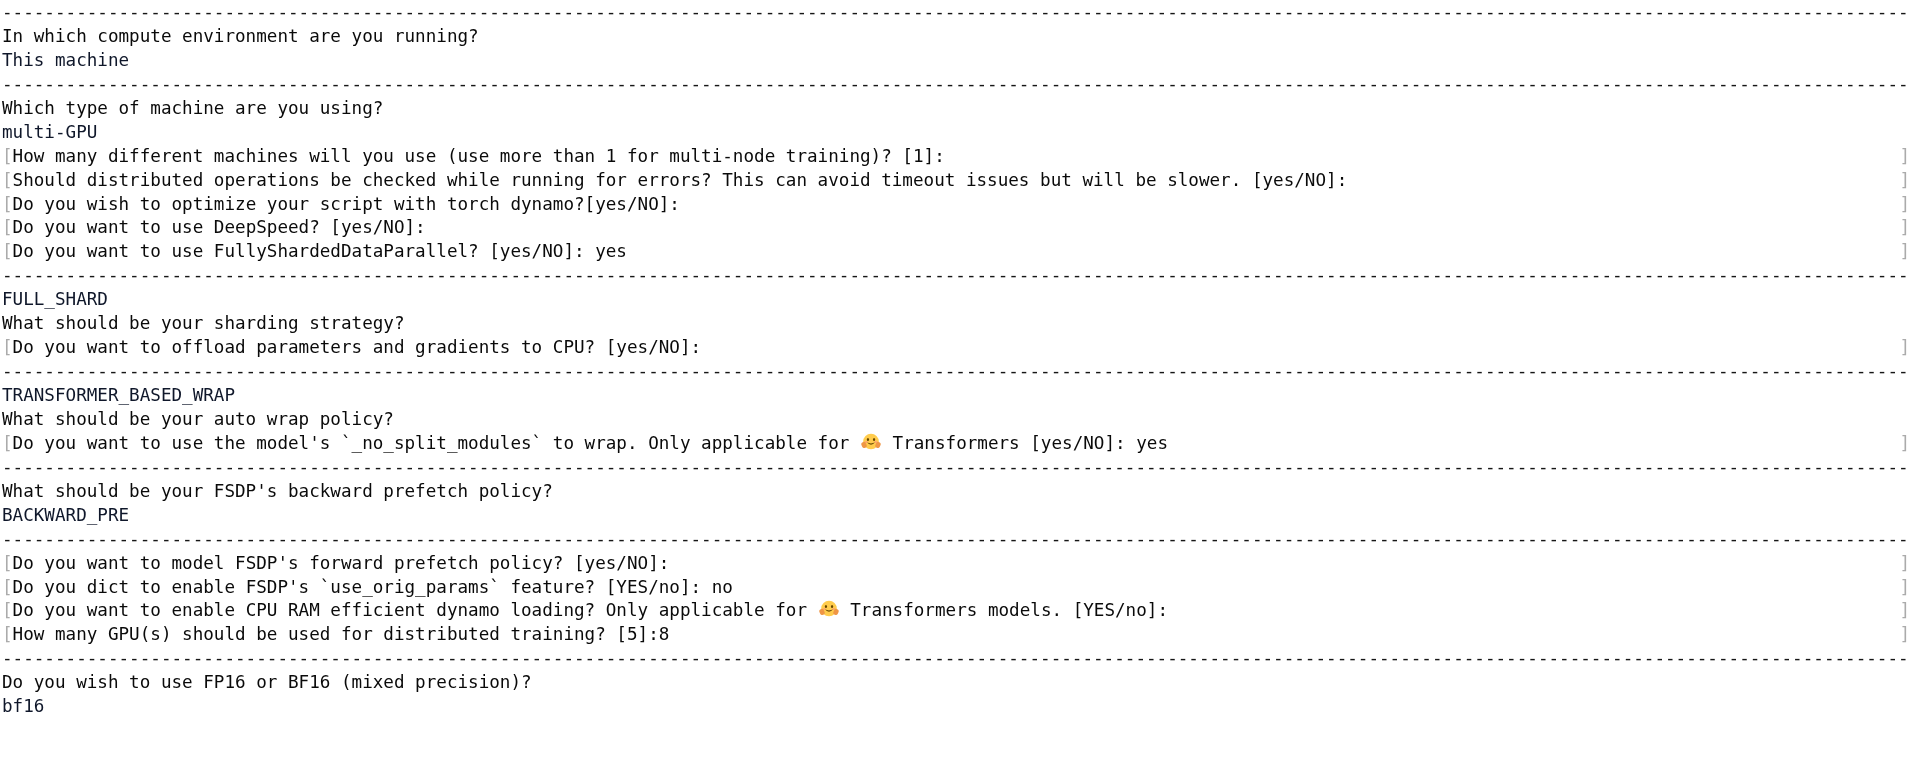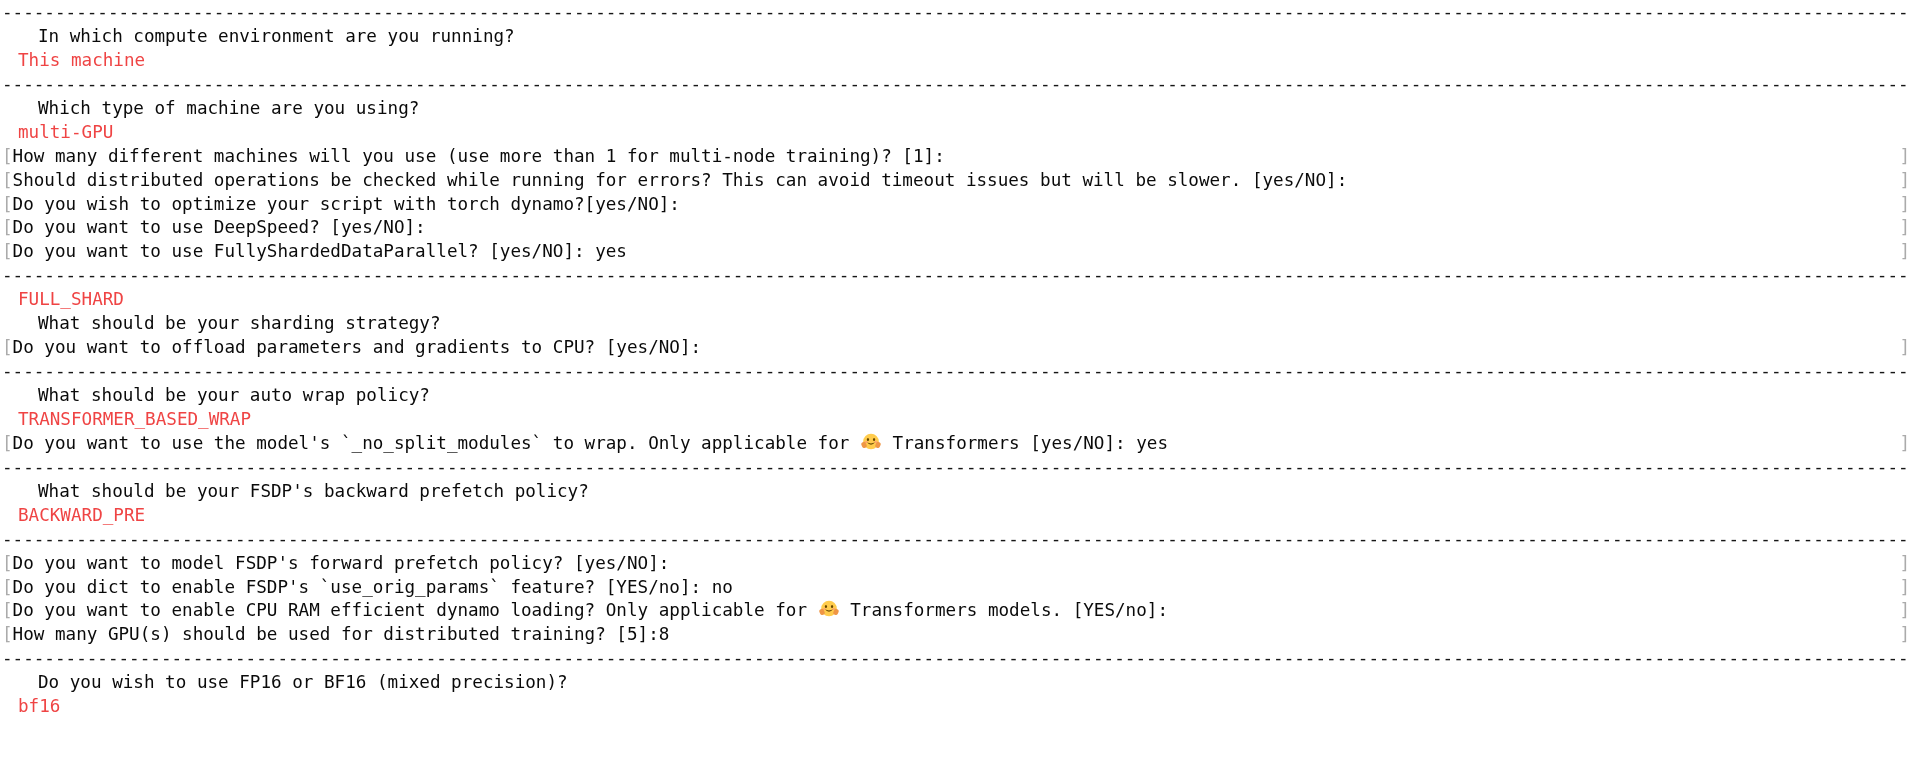--- a/index.html
+++ b/index.html
@@ -26,25 +26,23 @@
     line-height: 23.94px;
     white-space: pre;
     padding-left: 2px;
     overflow: hidden;
   }
   .line.separator {
     color: #161616;
   }
   .line.question {
     color: #0a0a0a;
-    margin-left: 36px;
   }
   .line.answer {
-    color: #ef4444;
-    margin-left: 16px;
+    color: #0f172a;
   }
   .line.prompt {
     display: flex;
     color: #0a0a0a;
     padding-right: 3px;
   }
   .line.prompt > span {
     white-space: pre;
   }
   .bracket {
@@ -103,23 +101,23 @@
   <div class="line answer">FULL_SHARD</div>
 
   <div class="line question">What should be your sharding strategy?</div>
 
   <div class="line prompt">
     <span class="bracket">[</span><span>Do you want to offload parameters and gradients to CPU? [yes/NO]:</span><span class="fill"></span><span class="bracket">]</span>
   </div>
 
   <div class="line separator">------------------------------------------------------------------------------------------------------------------------------------------------------------------------------------</div>
 
+  <div class="line answer">TRANSFORMER_BASED_WRAP</div>
+
   <div class="line question">What should be your auto wrap policy?</div>
-
-  <div class="line answer">TRANSFORMER_BASED_WRAP</div>
 
   <div class="line prompt">
     <span class="bracket">[</span><span>Do you want to use the model's `_no_split_modules` to wrap. Only applicable for </span><span class="hf-emoji"><svg viewBox="0 0 36 36" width="20" height="20">
           <circle cx="18" cy="17" r="14" fill="#FFCC4D"></circle>
           <ellipse cx="12.5" cy="13.5" rx="2" ry="2.8" fill="#664500"></ellipse>
           <ellipse cx="23.5" cy="13.5" rx="2" ry="2.8" fill="#664500"></ellipse>
           <path d="M10.5 18.5 Q18 27 25.5 18.5 Q18 22.5 10.5 18.5 Z" fill="#664500"></path>
           <ellipse cx="9.5" cy="18" rx="2.4" ry="1.6" fill="#FF967E" opacity="0.75"></ellipse>
           <ellipse cx="26.5" cy="18" rx="2.4" ry="1.6" fill="#FF967E" opacity="0.75"></ellipse>
           <rect x="1" y="18" width="8.5" height="11" rx="4" fill="#EF9645" transform="rotate(-24 5 23)"></rect>

